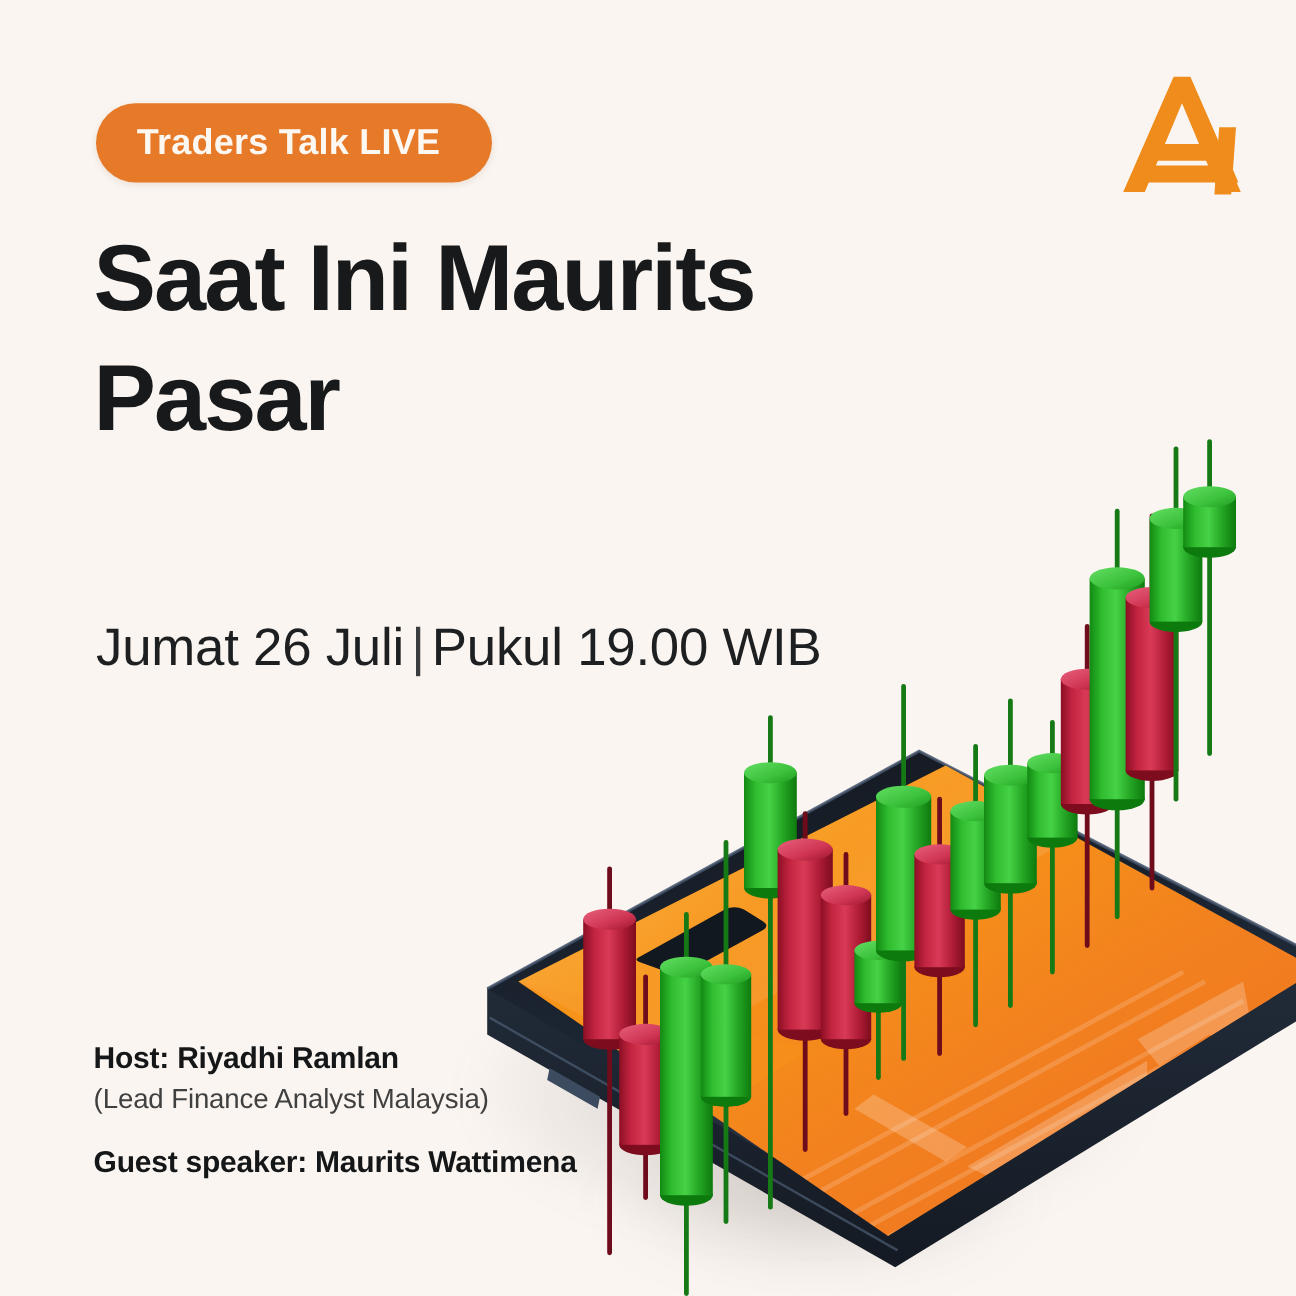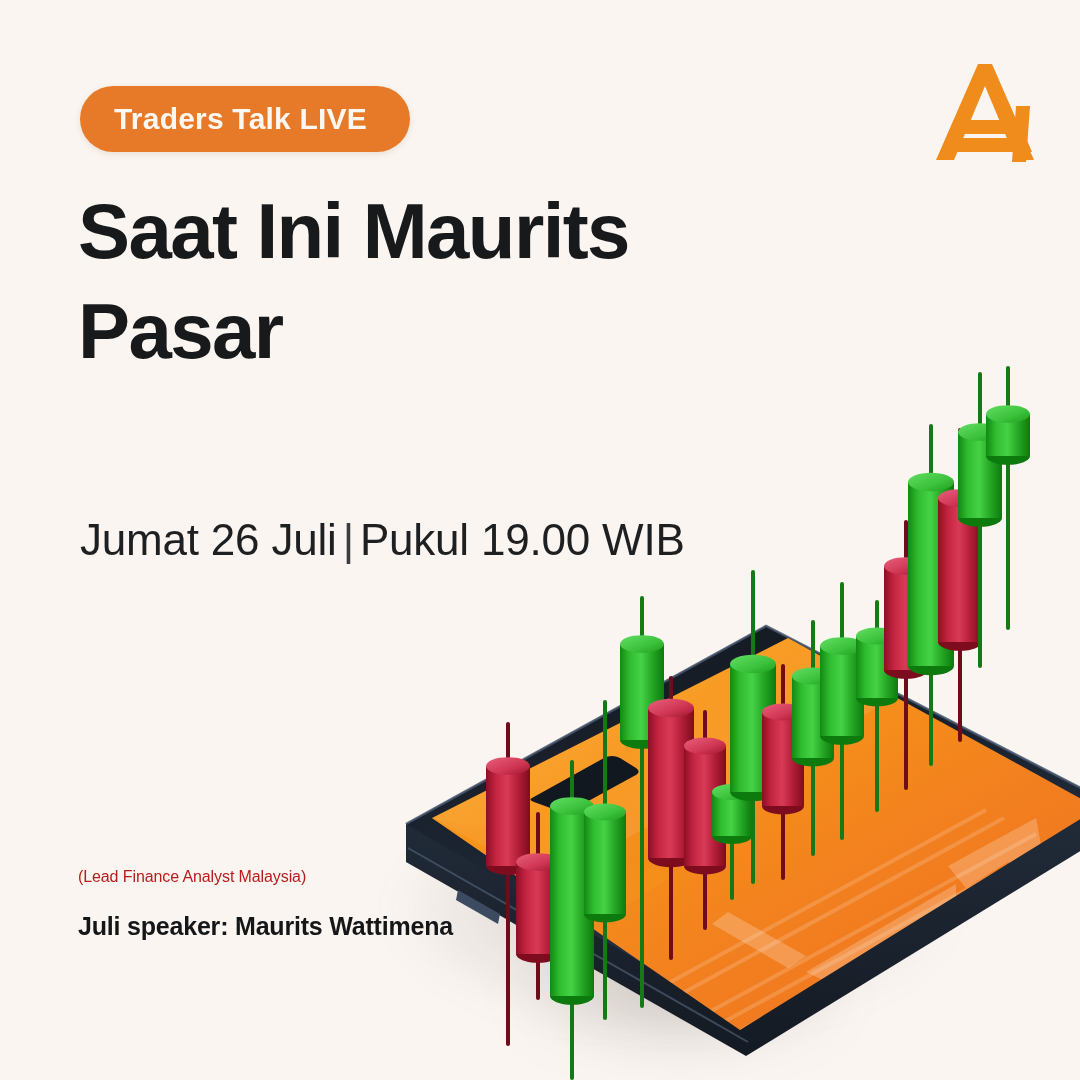--- a/index.html
+++ b/index.html
@@ -57,21 +57,21 @@
   
   .credits{position:absolute;left:78px;top:868px;z-index:40;}
   .credits .row{margin-bottom:26px;}
   .credits .row:last-child{margin-bottom:0;}
   .credits .name{
     color:#141618;font-size:25px;font-weight:bold;letter-spacing:-.2px;
     white-space:nowrap;margin-bottom:5px;
     text-shadow:0 1px 2px rgba(250,245,241,.9);
   }
   .credits .role{
-    color:#b91c1c;font-size:16px;font-weight:400;letter-spacing:-.1px;
+    color:#404040;font-size:23px;font-weight:400;letter-spacing:-.1px;
     white-space:nowrap;
     text-shadow:0 1px 2px rgba(250,245,241,.9);
   }
 
   
   .logo{position:absolute;right:40px;top:58px;width:110px;height:108px;}
 
   
   .phone-wrap{
     position:absolute;left:336px;top:612px;width:780px;height:480px;
@@ -313,24 +313,25 @@
     <div>Saat Ini Maurits</div>
     <div>Pasar</div>
   </div>
 
   <div class="subtitle">
     <span>Jumat 26 Juli</span><span class="bar">|</span><span>Pukul 19.00 WIB</span>
   </div>
 
   <div class="credits">
     <div class="row">
+      <div class="name">Host: Riyadhi Ramlan</div>
       <div class="role">(Lead Finance Analyst Malaysia)</div>
     </div>
     <div class="row">
-      <div class="name">Juli speaker: Maurits Wattimena</div>
+      <div class="name">Guest speaker: Maurits Wattimena</div>
     </div>
   </div>
 
   <div class="logo">
     <svg width="110" height="108" viewBox="0 0 110 108">
       <g id="logo-shape" fill="#ef8c1b">
         <path d="M48 6 L62 6 L104 102 L86 102 L55 28 L24 102 L6 102 Z"></path>
         <path d="M24 62 L86 62 L92 76 L18 76 Z"></path>
         <path d="M30 80 L96 80 L102 94 L24 94 Z"></path>
         <path d="M86 48 L100 48 L96 104 L82 104 Z"></path>

